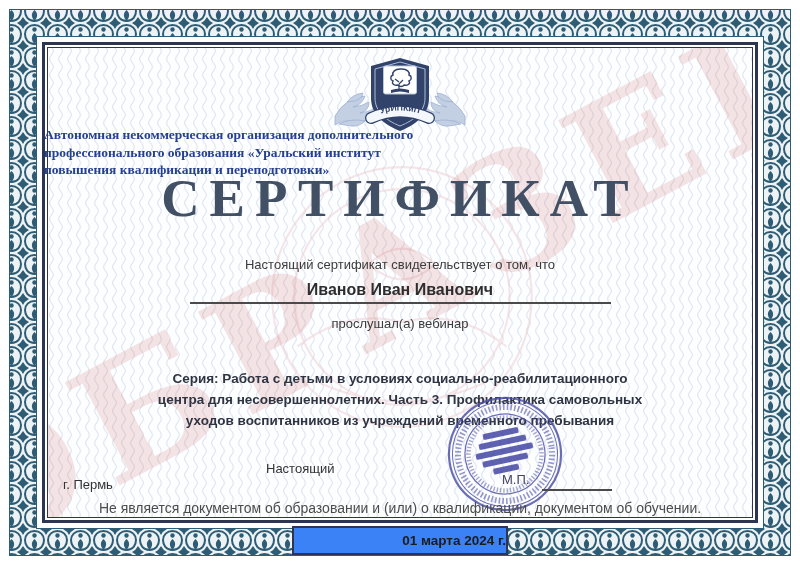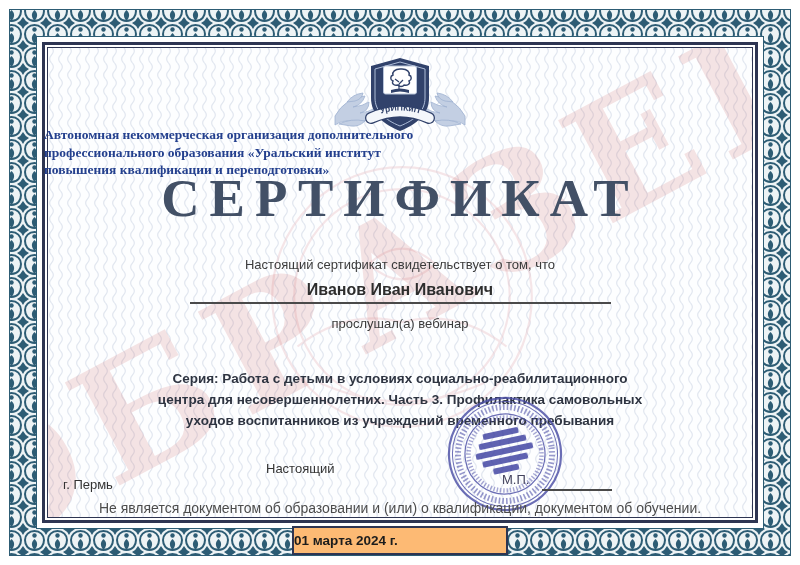--- a/index.html
+++ b/index.html
@@ -51,23 +51,23 @@
     line-height: 1.55; color: #2e3441; margin-top: 26px;
   }
   .city { position: absolute; left: 63px; top: 477px; font-size: 13px; color: #333333; }
   .signer { position: absolute; left: 266px; top: 461px; font-size: 13px; line-height: 1.25; color: #333333; }
   .stamp { position: absolute; left: 445px; top: 394px; }
   .mp { position: absolute; left: 502px; top: 472px; font-size: 13px; color: #44445e; }
   .sig-line { position: absolute; left: 542px; top: 489px; width: 70px; border-top: 2px solid #4a4a4a; }
   .disclaimer { position: absolute; left: 0; top: 500px; width: 100%; text-align: center; font-size: 14px; color: #4c4c4c; }
   .date-box {
     position: absolute; left: 50%; top: 526px; transform: translateX(-50%);
-    width: 212px; height: 25px; background: #fdba74;
+    width: 212px; height: 25px; background: #3b82f6;
     border: 2px solid #2e3552; z-index: 6;
-    text-align: left; line-height: 25px;
+    text-align: right; line-height: 25px;
     font-size: 13.5px; font-weight: bold; color: #1c1c1c;
   }
 </style>
 </head>
 <body>
 
 <div class="certificate">
 
   <svg class="border-layer" width="800" height="565" viewBox="0 0 800 565">
     <defs>

